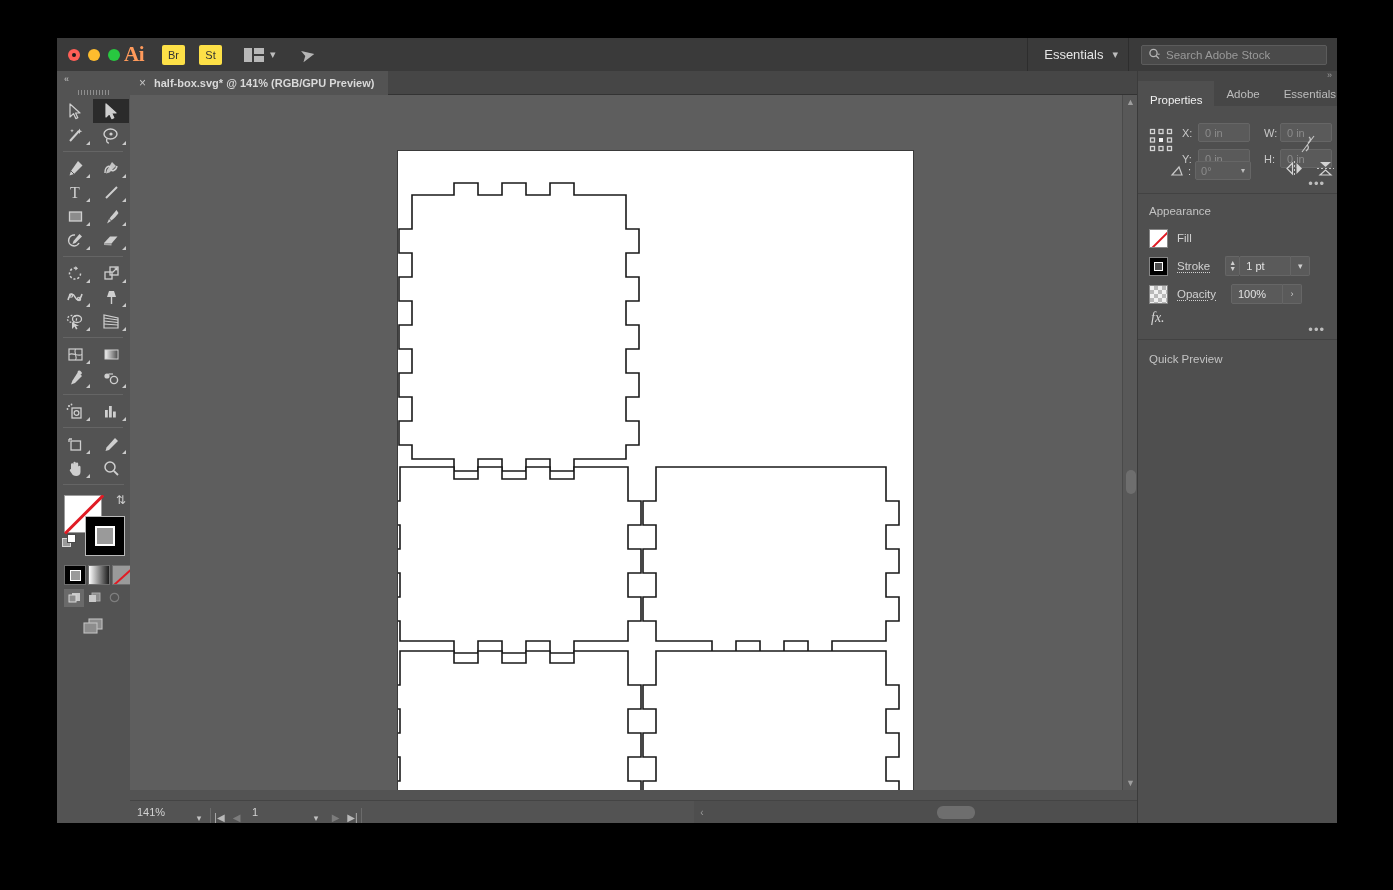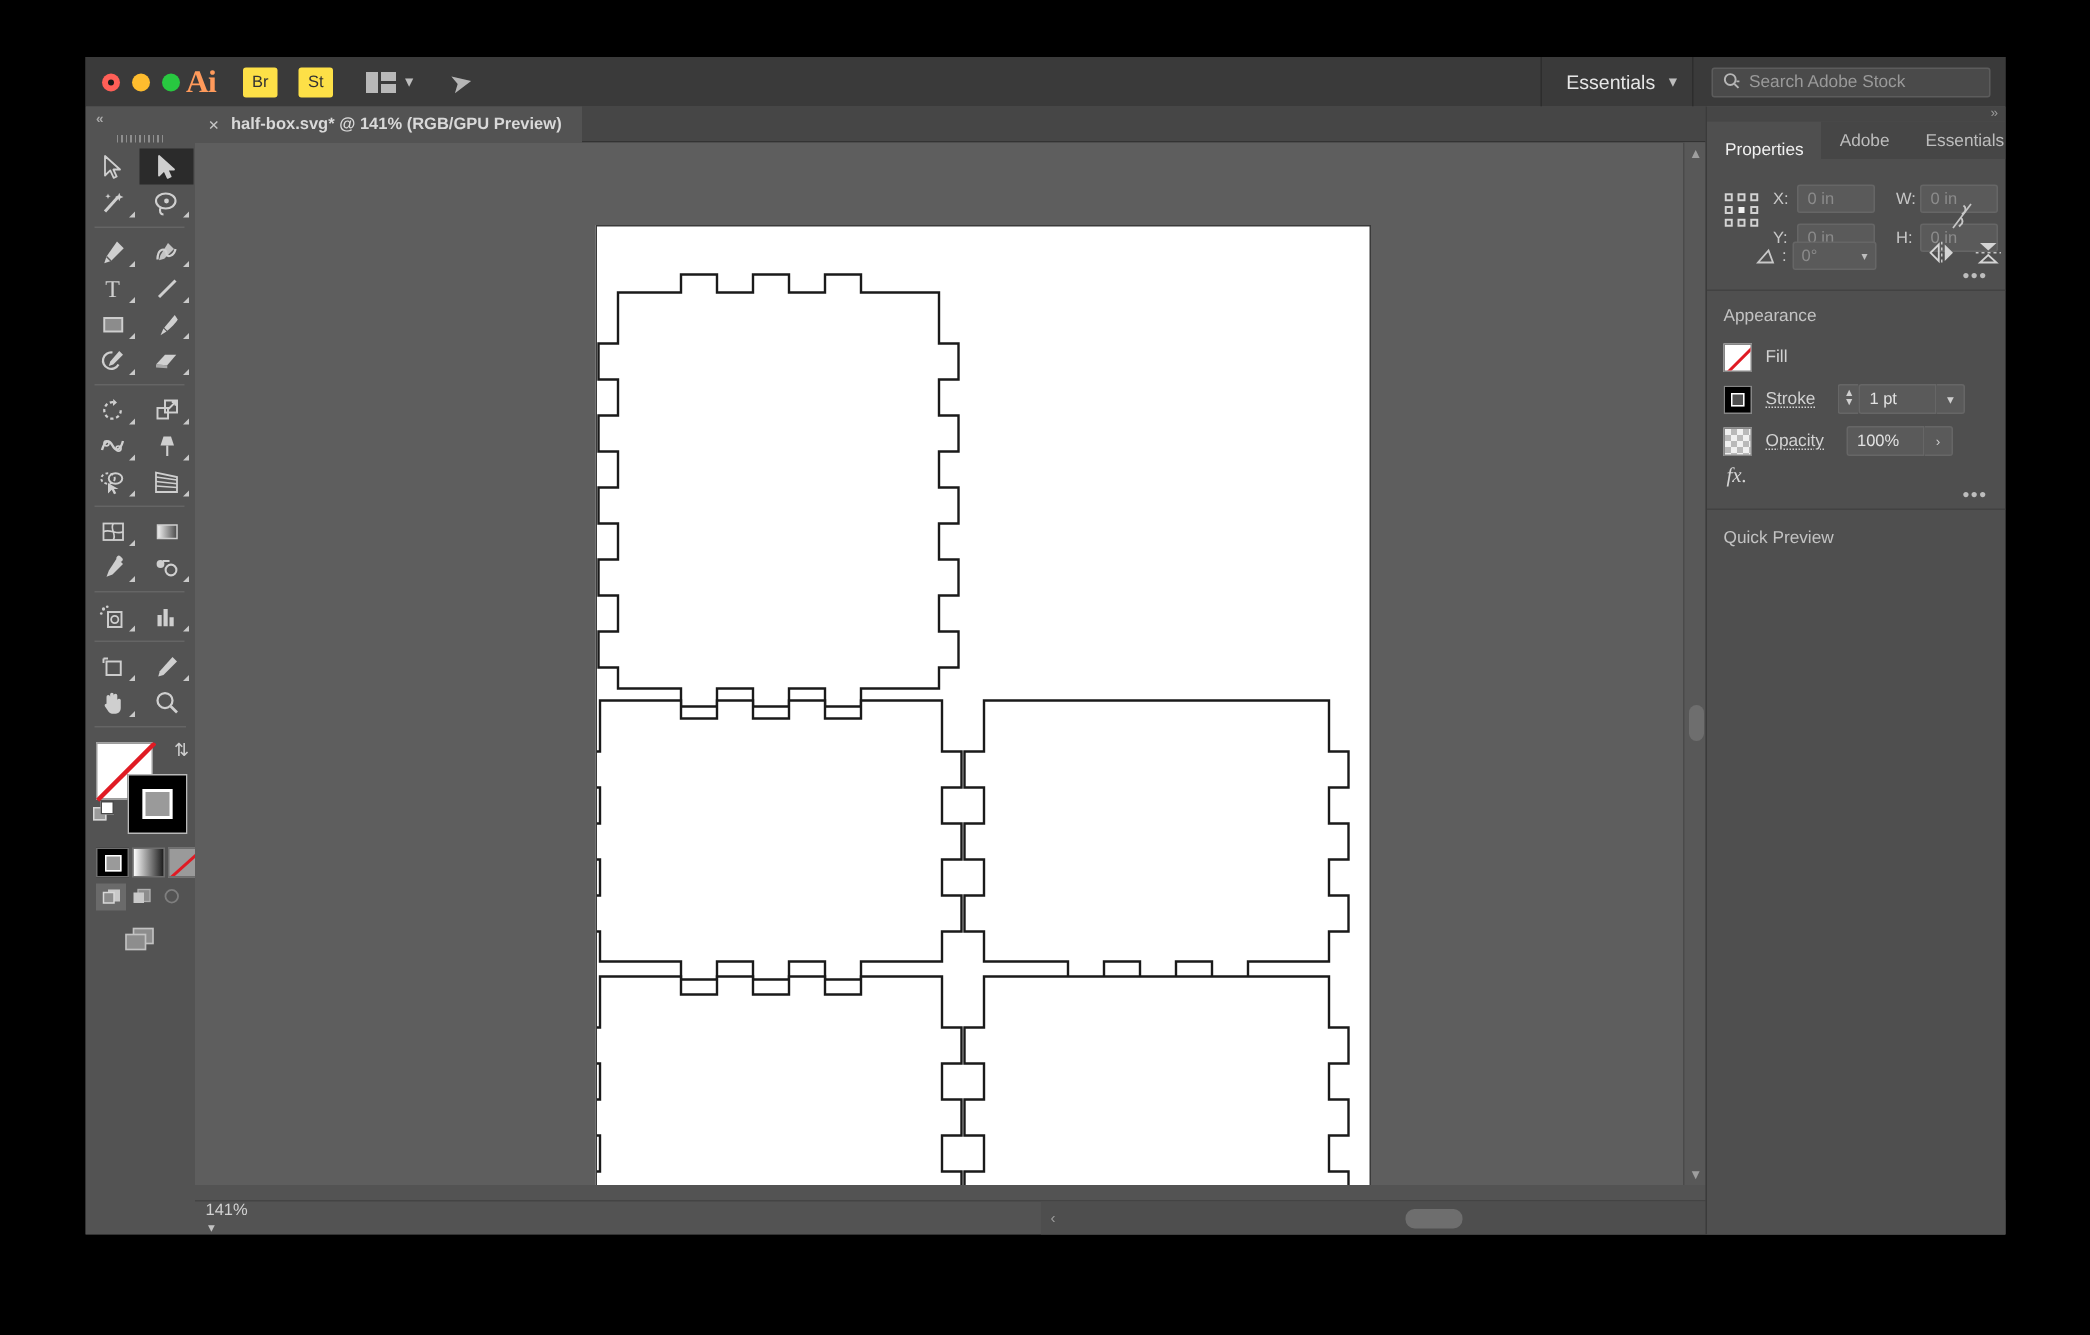--- a/index.html
+++ b/index.html
@@ -180,21 +180,21 @@
   .vscroll .dn { bottom: 0; }
   .vthumb {
     position: absolute; left: 3px; top: 375px; width: 10px; height: 24px;
     background: #6e6e6e; border-radius: 5px;
   }
 
   
   .status {
     position: absolute; left: 73px; bottom: 0; width: 1207px; height: 23px;
     background: #535353; border-top: 1px solid #444;
-    display: flex; align-items: flex-start; font-size: 11px; color: #d2d2d2; flex-direction: column;
+    display: flex; align-items: flex-end; font-size: 11px; color: #d2d2d2;
   }
   .zoomfield {
     width: 58px; height: 23px; display:flex; align-items:center; padding-left:7px;
   }
   .sdrop { width: 22px; display:flex; align-items:center; justify-content:center; color:#c2c2c2; font-size:9px;}
   .vsep { width:1px; height:15px; background:#6b6b6b; }
   .navbtn { width: 17px; text-align:center; color:#b9b9b9; font-size:10px; }
   .navbtn.dim { color: #7c7c7c; }
   .pagefield { width: 60px; height: 23px; display:flex; align-items:center; padding-left:7px; }
   .statustext { flex: 1; text-align: center; padding-right: 200px; }

